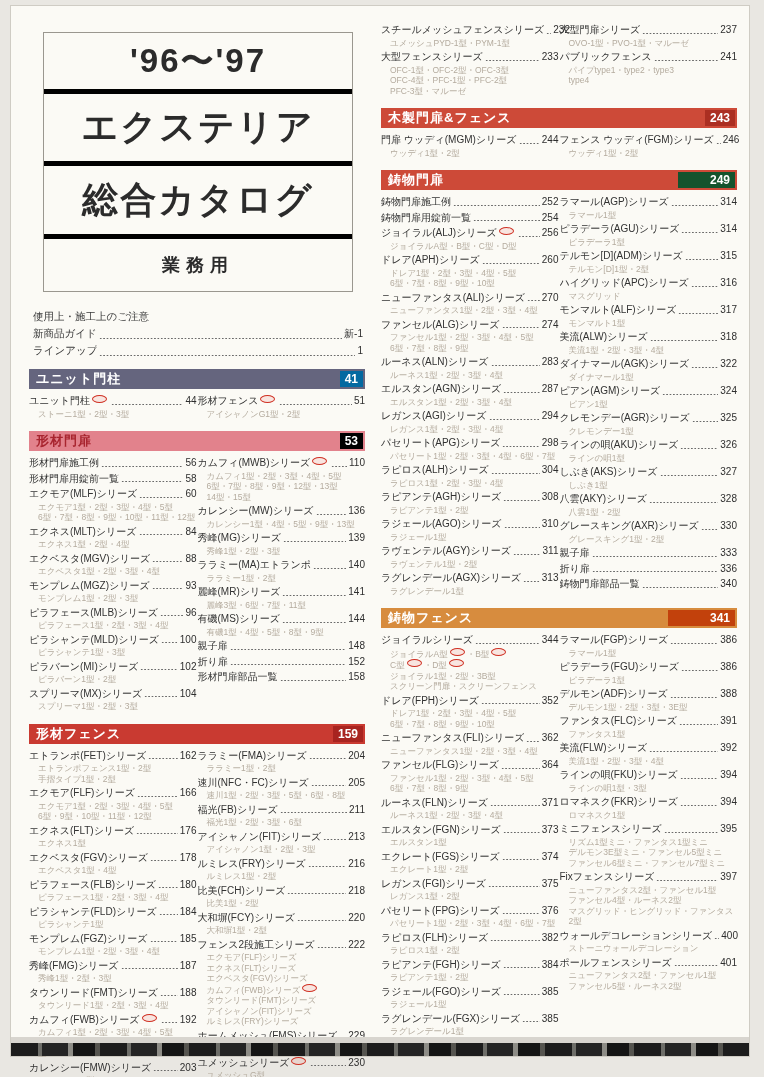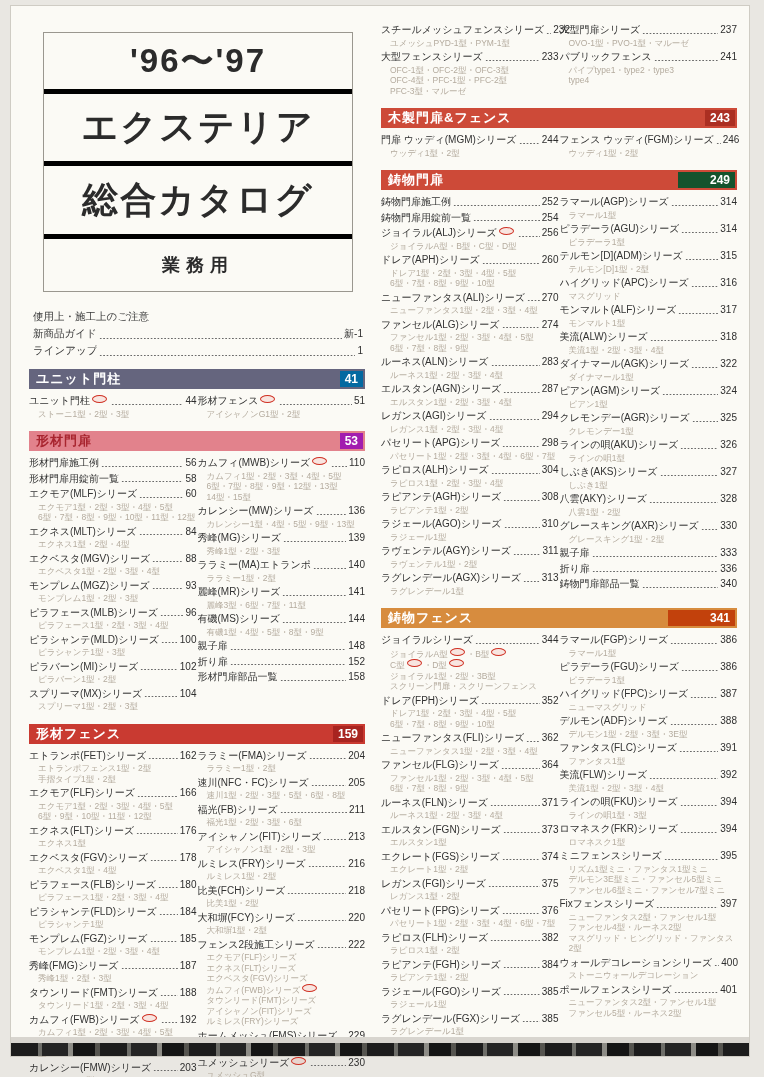--- a/index.html
+++ b/index.html
@@ -114,21 +114,21 @@
                   <div class="entry-subs">
                     <div class="sub">アイシャノンG1型・2型</div>
                   </div>
                 </div>
               </div>
             </div>
           </div>
           <div class="section">
             <div class="bar" style="background: rgb(226, 130, 140);">
               <span class="bar-title" style="color: rgb(168, 37, 47);">形材門扉</span>
-              <span class="bar-num" style="background: #a21caf; color: rgb(255, 255, 255);">53</span>
+              <span class="bar-num" style="background: #000000; color: rgb(255, 255, 255);">53</span>
             </div>
             <div class="cols">
               <div class="col">
                 <div class="entry">
                   <div class="entry-line">
                     <span class="entry-name">形材門扉施工例</span>
                     <span class="leader"></span>
                     <span class="entry-page">56</span>
                   </div>
                 </div>
@@ -1090,30 +1090,20 @@
                   </div>
                 </div>
                 <div class="entry">
                   <div class="entry-line">
                     <span class="entry-name">ピラデーラ(FGU)シリーズ</span>
                     <span class="leader"></span>
                     <span class="entry-page">386</span>
                   </div>
                   <div class="entry-subs">
                     <div class="sub">ピラデーラ1型</div>
-                  </div>
-                </div>
-                <div class="entry">
-                  <div class="entry-line">
-                    <span class="entry-name">ハイグリッド(FPC)シリーズ</span>
-                    <span class="leader"></span>
-                    <span class="entry-page">387</span>
-                  </div>
-                  <div class="entry-subs">
-                    <div class="sub">ニューマスグリッド</div>
                   </div>
                 </div>
                 <div class="entry">
                   <div class="entry-line">
                     <span class="entry-name">デルモン(ADF)シリーズ</span>
                     <span class="leader"></span>
                     <span class="entry-page">388</span>
                   </div>
                   <div class="entry-subs">
                     <div class="sub">デルモン1型・2型・3型・3E型</div>

